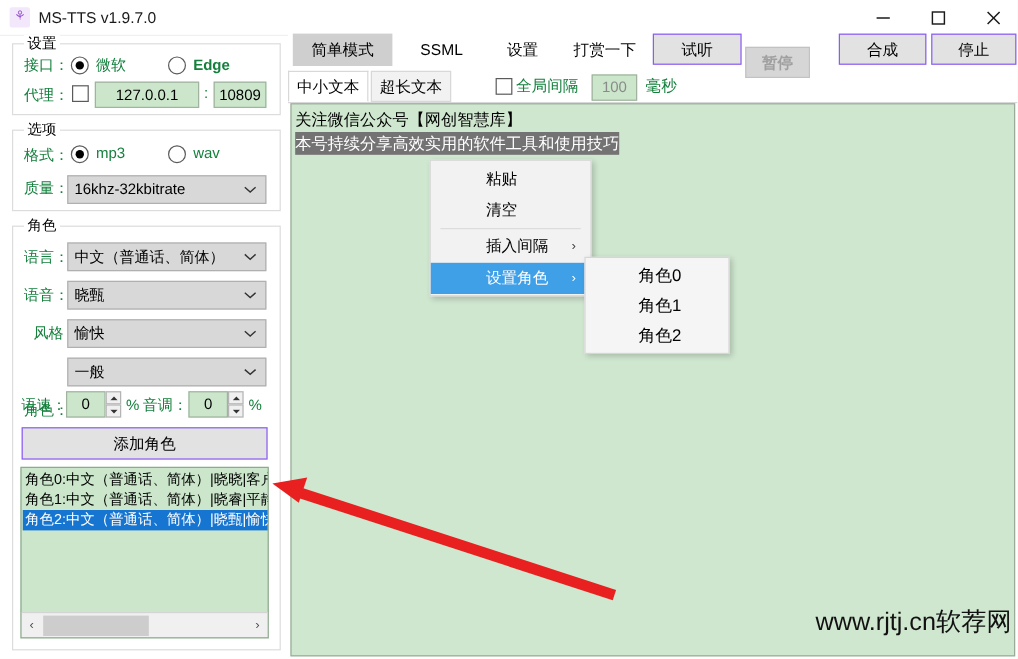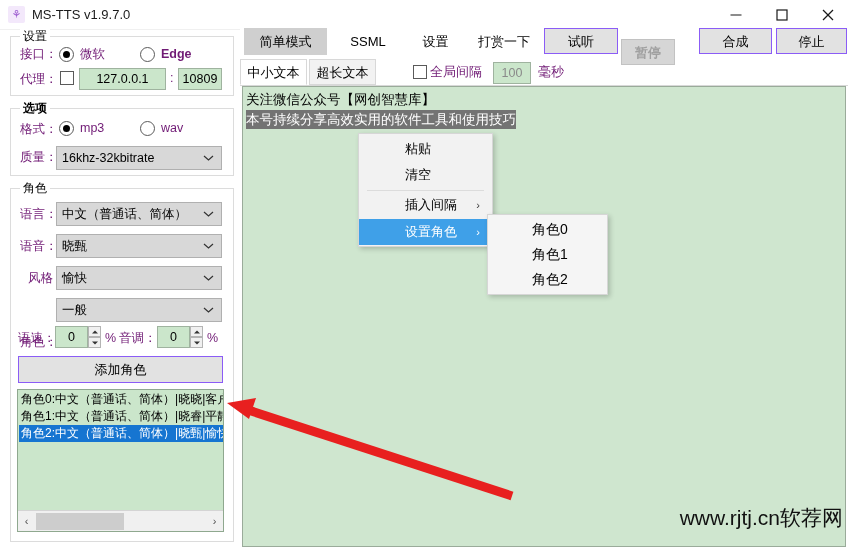--- a/index.html
+++ b/index.html
@@ -75,21 +75,21 @@
     padding: 0 3px;
     font-size: 12px;
     color: #000;
     line-height: 14px;
     white-space: nowrap;
   }
 
   .lbl {
     position: absolute;
     font-size: 12.5px;
-    color: #701a75;
+    color: #15803d;
     white-space: nowrap;
     line-height: 16px;
   }
 
   
   .radio {
     position: absolute;
     width: 15px; height: 15px;
     border: 1px solid #5a5a5a;
     border-radius: 50%;
@@ -396,21 +396,21 @@
 <div class="lbl" style="left:80px; top:46px;">微软</div>
 <div class="radio" style="left:140px; top:47px;"></div>
 <div class="lbl" style="left:161px; top:46px;font-weight:bold;">Edge</div>
 
 <div class="lbl" style="left:20px; top:71px;">代理：</div>
 <div class="checkbox" style="left:60px; top:71px;"></div>
 <div class="field" style="left:79px; top:68px; width:87px; height:22px; line-height:20px;">127.0.0.1</div>
 <div class="lbl" style="left:170px; top:70px;">:</div>
 <div class="field" style="left:178px; top:68px; width:44px; height:22px; line-height:20px;">10809</div>
 
-<div class="groupbox" style="left:10px; top:108px; width:222px; height:66px;font-weight:bold;">
+<div class="groupbox" style="left:10px; top:108px; width:222px; height:66px;">
   <div class="gb-title">选项</div>
 </div>
 <div class="lbl" style="left:20px; top:121px;">格式：</div>
 <div class="radio checked" style="left:59px; top:121px;"></div>
 <div class="lbl" style="left:80px; top:120px;">mp3</div>
 <div class="radio" style="left:140px; top:121px;"></div>
 <div class="lbl" style="left:161px; top:120px;">wav</div>
 
 <div class="lbl" style="left:20px; top:149px;">质量：</div>
 <div class="combo" style="left:56px; top:146px; width:166px; height:24px; line-height:22px;">

